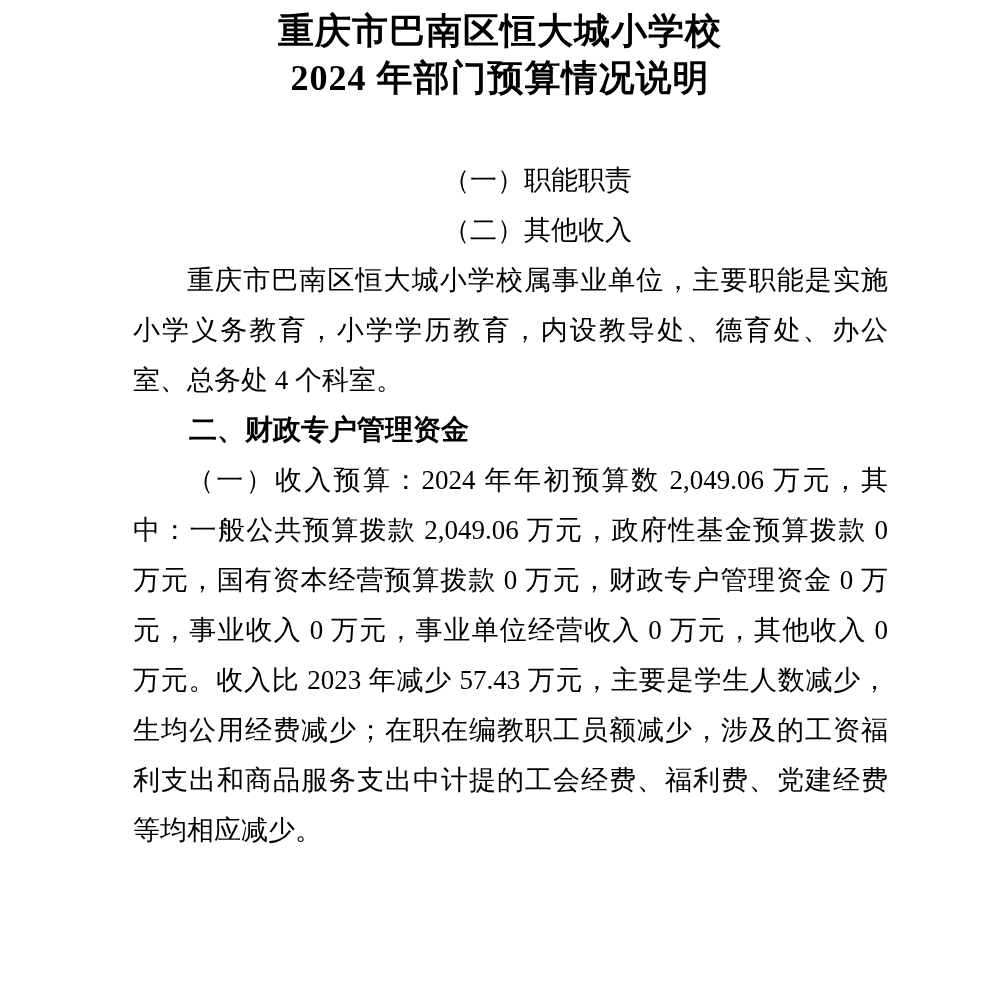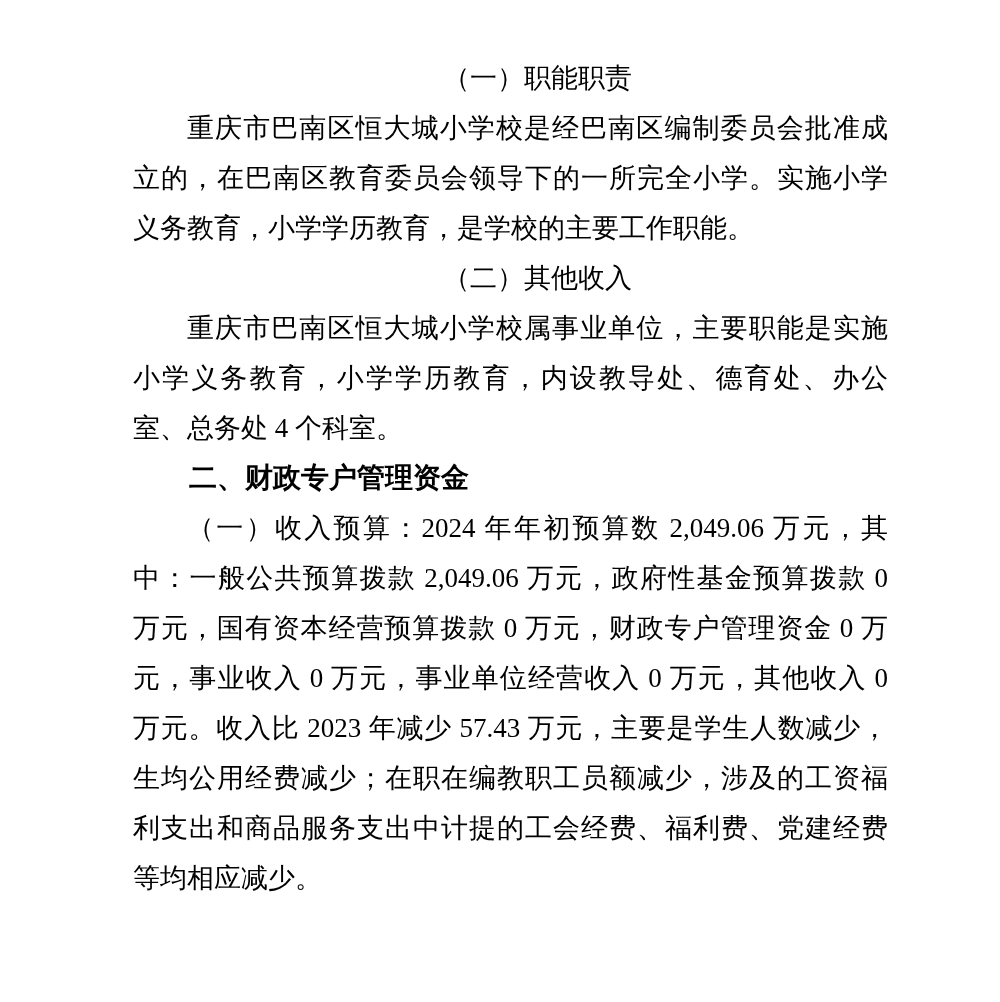--- a/index.html
+++ b/index.html
@@ -52,27 +52,30 @@
   .para {
     margin: 0;
     text-indent: 2em;
   }
 </style>
 </head>
 <body>
 
 <div class="page">
 
+  <header class="doc-title">
+    <div>重庆市巴南区恒大城小学校</div>
+    <div>2024 年部门预算情况说明</div>
+  </header>
 
   <main class="doc-body">
 
 
     <h3 class="sub-heading">（一）职能职责</h3>
 
-    <p class="para">重庆市巴南区恒大城小学校是经巴南区编制委员会批准成立的，在巴南区教育委员会领导下的一所完全小学。实施小学义务教育，小学学历教育，是学校的主要工作职能。</p>
 
     <h3 class="sub-heading">（二）其他收入</h3>
 
     <p class="para">重庆市巴南区恒大城小学校属事业单位，主要职能是实施小学义务教育，小学学历教育，内设教导处、德育处、办公室、总务处 4 个科室。</p>
 
     <h2 class="sec-heading">二、财政专户管理资金</h2>
 
     <p class="para">（一）收入预算：2024 年年初预算数 2,049.06 万元，其中：一般公共预算拨款 2,049.06 万元，政府性基金预算拨款 0 万元，国有资本经营预算拨款 0 万元，财政专户管理资金 0 万元，事业收入 0 万元，事业单位经营收入 0 万元，其他收入 0 万元。收入比 2023 年减少 57.43 万元，主要是学生人数减少，生均公用经费减少；在职在编教职工员额减少，涉及的工资福利支出和商品服务支出中计提的工会经费、福利费、党建经费等均相应减少。</p>
 
   </main>

